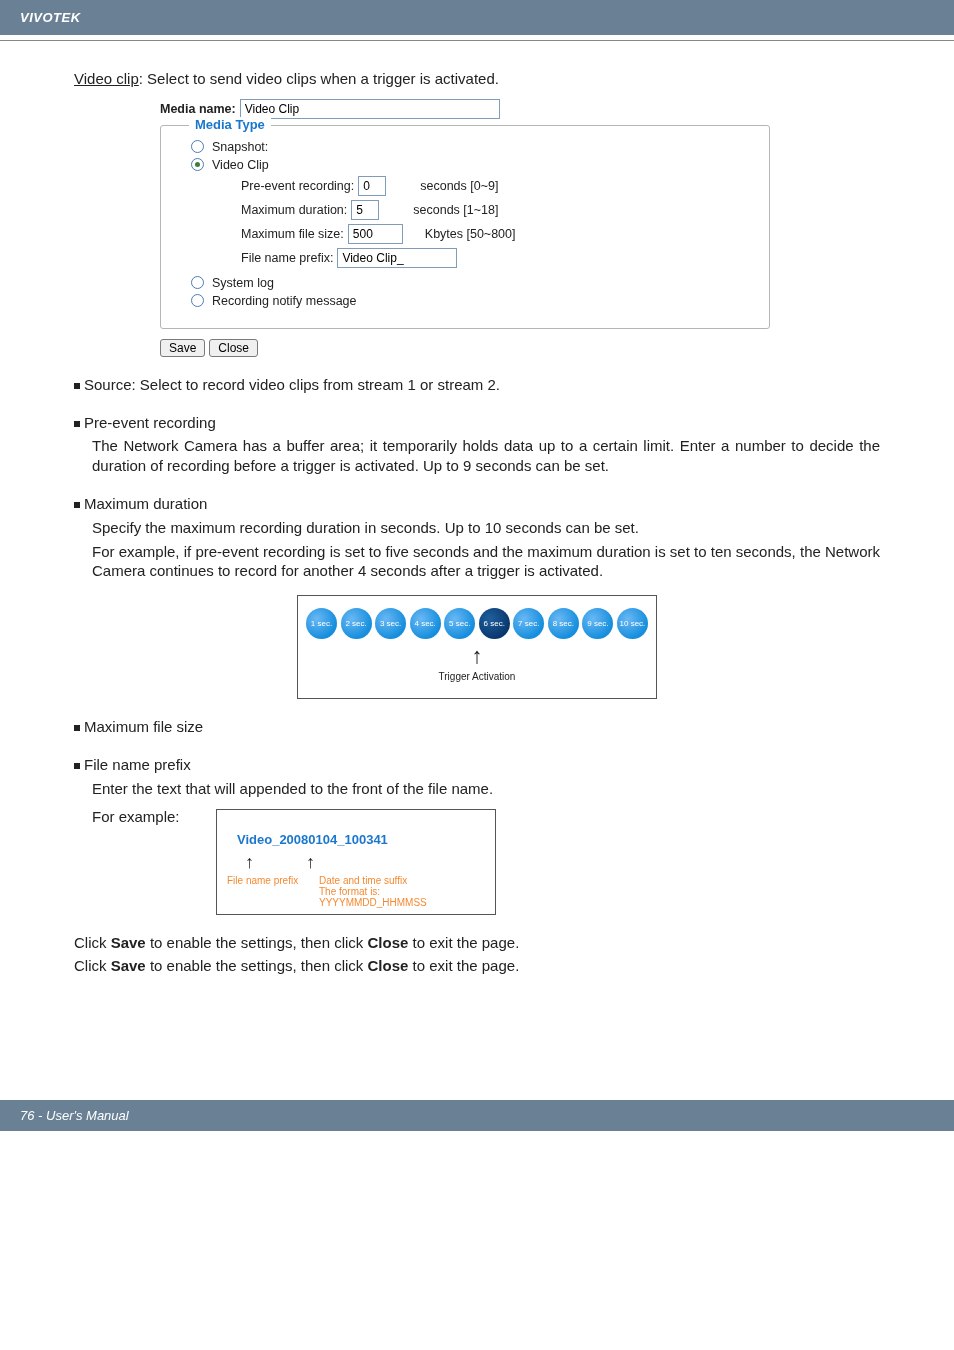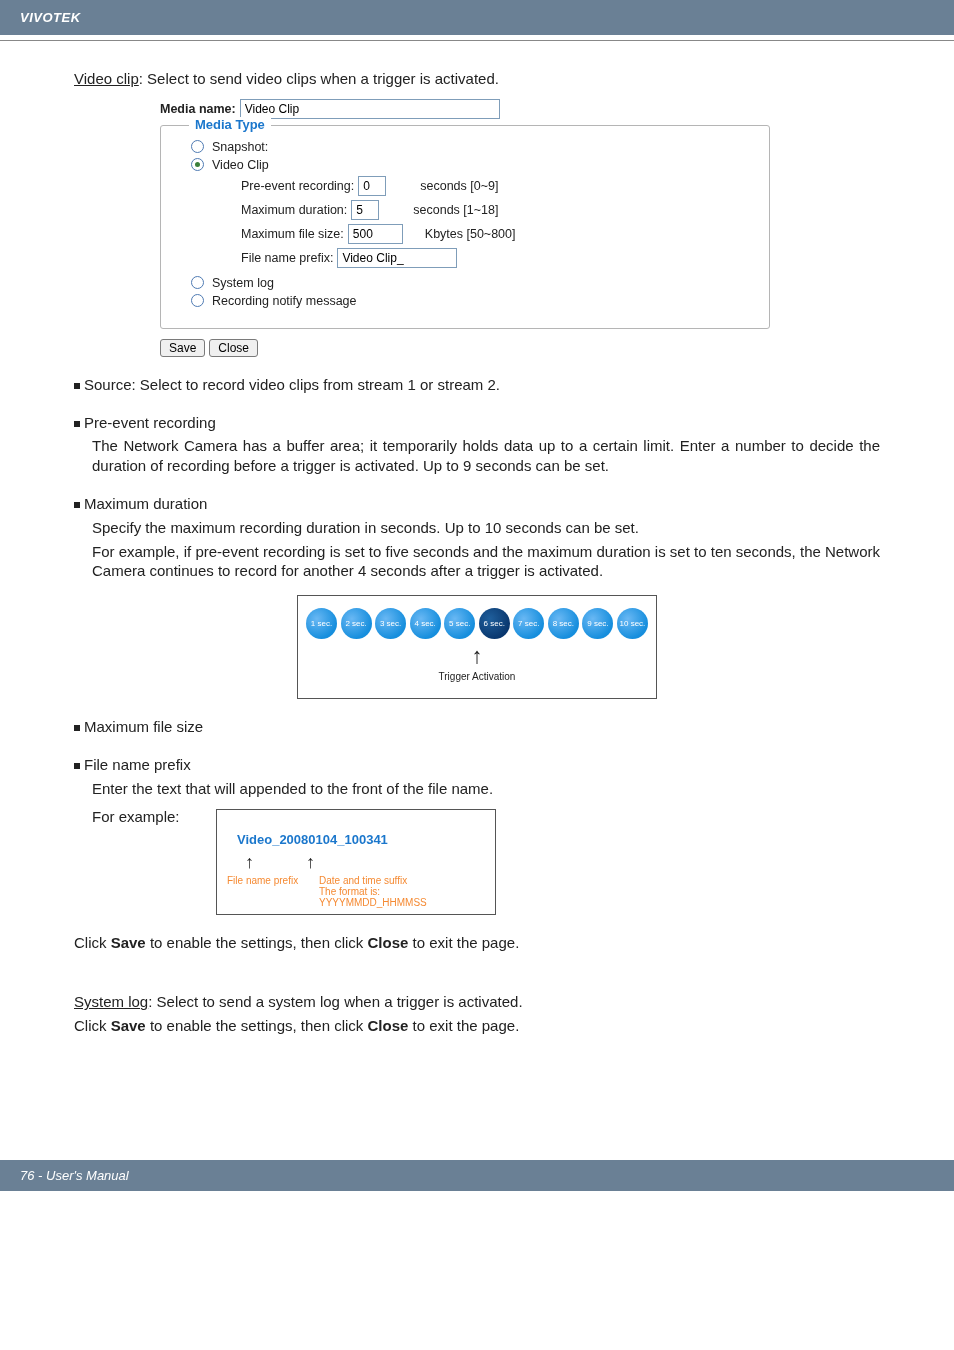--- a/index.html
+++ b/index.html
@@ -237,23 +237,20 @@
           <span class="d2-l2">Date and time suffix</span>
         </div>
         <div class="d2-l3">The format is: YYYYMMDD_HHMMSS</div>
       </div>
     </div>
 
     <p class="mt">
       <span>Click </span><b>Save</b><span> to enable the settings, then click </span><b>Close</b><span> to exit the page.</span>
     </p>
 
-    <p style="margin-top:40px">
-      <span class="u">System log</span><span>: Select to send a system log when a trigger is activated.</span>
-    </p>
     <p>
       <span>Click </span><b>Save</b><span> to enable the settings, then click </span><b>Close</b><span> to exit the page.</span>
     </p>
 
   </div>
 
   <div class="footer">
     <span>76 - User's Manual</span>
   </div>
 </div>

